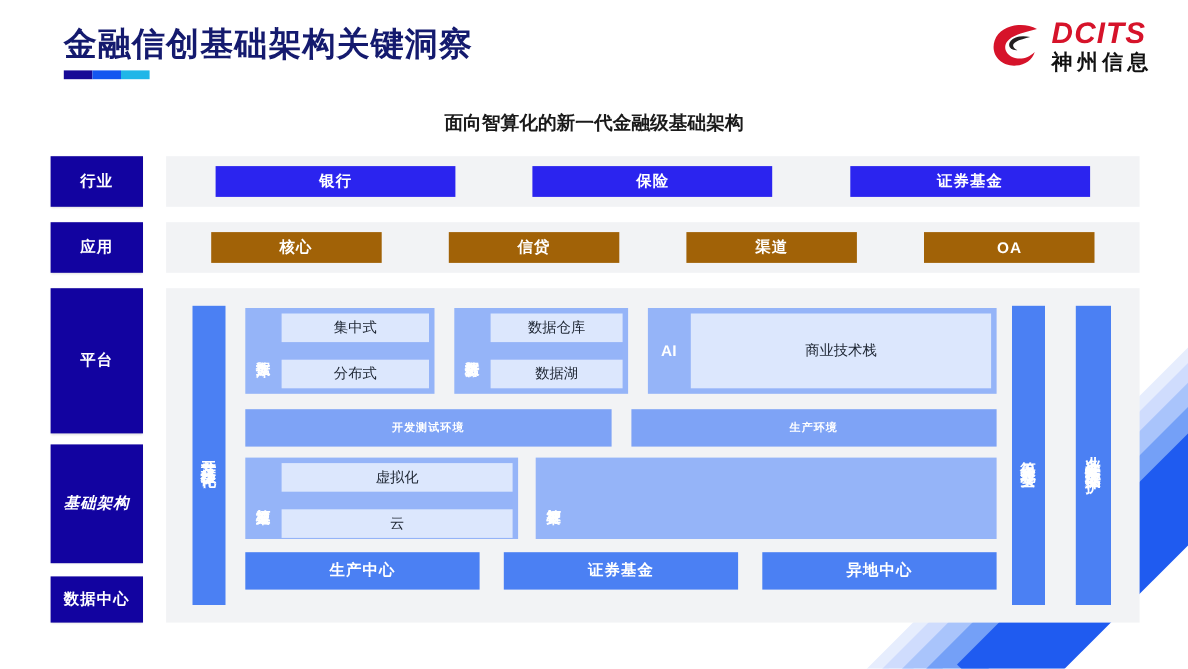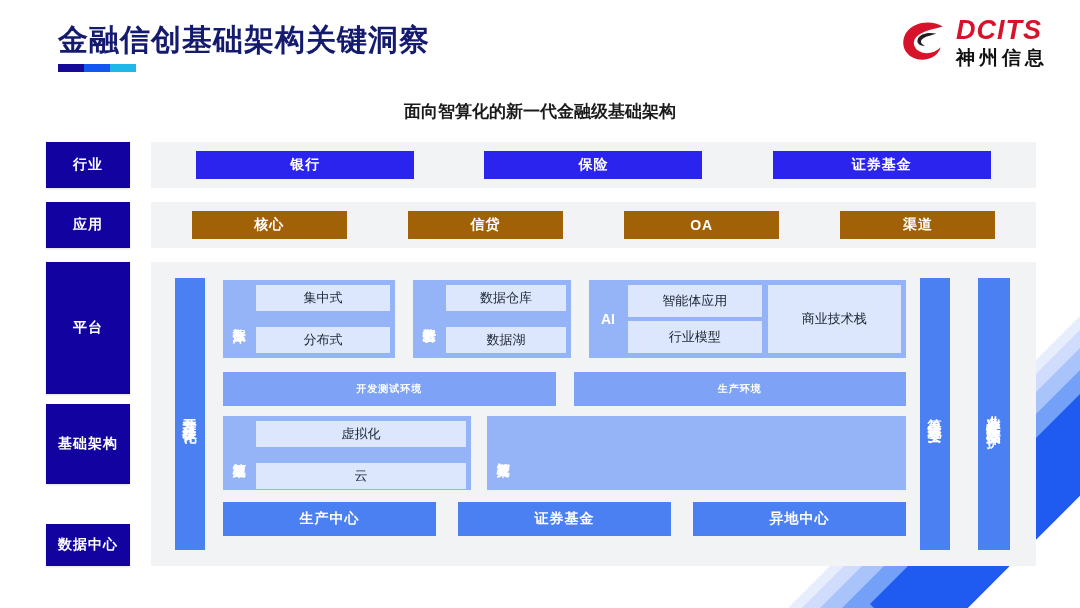--- a/index.html
+++ b/index.html
@@ -98,21 +98,21 @@
     height: 28px; display: flex; align-items: center; justify-content: center;
     letter-spacing: 1px;
   }
   #r-app .chip-mid { width: 155px; }
 
   
   #body-area { position: absolute; top: 120px; left: 0; width: 990px; height: 304px; }
 
   .side-stack { position: absolute; left: 0; top: 0; width: 84px; height: 304px; }
   .side-platform { position: absolute; top: 0; left: 0; width: 84px; height: 132px; }
-  .side-infra    { position: absolute; top: 142px; left: 0; width: 84px; height: 80px; }
+  .side-infra    { position: absolute; top: 142px; left: 0; width: 84px; height: 108px; font-style: italic; }
   .side-dc       { position: absolute; top: 262px; left: 0; width: 84px; height: 42px; }
 
   .big-panel {
     position: absolute; left: 105px; top: 0; width: 885px; height: 304px;
     background: #f2f3f5;
   }
 
   
   .vbar {
     background: #4b80f3; color: #fff; font-weight: 700; font-size: 14px;
@@ -241,24 +241,24 @@
     <div class="row" id="r-app">
       <div class="navy-label">应用</div>
       <div class="panel">
         <div class="app-cell">
           <div class="chip-mid">核心</div>
         </div>
         <div class="app-cell">
           <div class="chip-mid">信贷</div>
         </div>
         <div class="app-cell">
+          <div class="chip-mid">渠道</div>
+        </div>
+        <div class="app-cell">
           <div class="chip-mid">OA</div>
-        </div>
-        <div class="app-cell">
-          <div class="chip-mid">渠道</div>
         </div>
       </div>
     </div>
 
     <div id="body-area">
 
       <div class="side-stack">
         <div class="navy-label side-platform">平台</div>
         <div class="navy-label side-infra">基础架构</div>
         <div class="navy-label side-dc">数据中心</div>
@@ -287,24 +287,20 @@
               <div class="group-items">
                 <div class="tile">数据仓库</div>
                 <div class="tile">数据湖</div>
               </div>
             </div>
 
             <div class="group" id="grp-ai">
               <div class="group-label horiz">AI</div>
               <div class="group-items two-col">
                 <div class="col">
-                  <div class="tile">智能体应用</div>
-                  <div class="tile">行业模型</div>
-                </div>
-                <div class="col">
                   <div class="tile">商业技术栈</div>
                 </div>
               </div>
             </div>
 
           </div>
 
           <div class="crow" id="crow-env">
             <div class="env-bar">开发测试环境</div>
             <div class="env-bar">生产环境</div>

